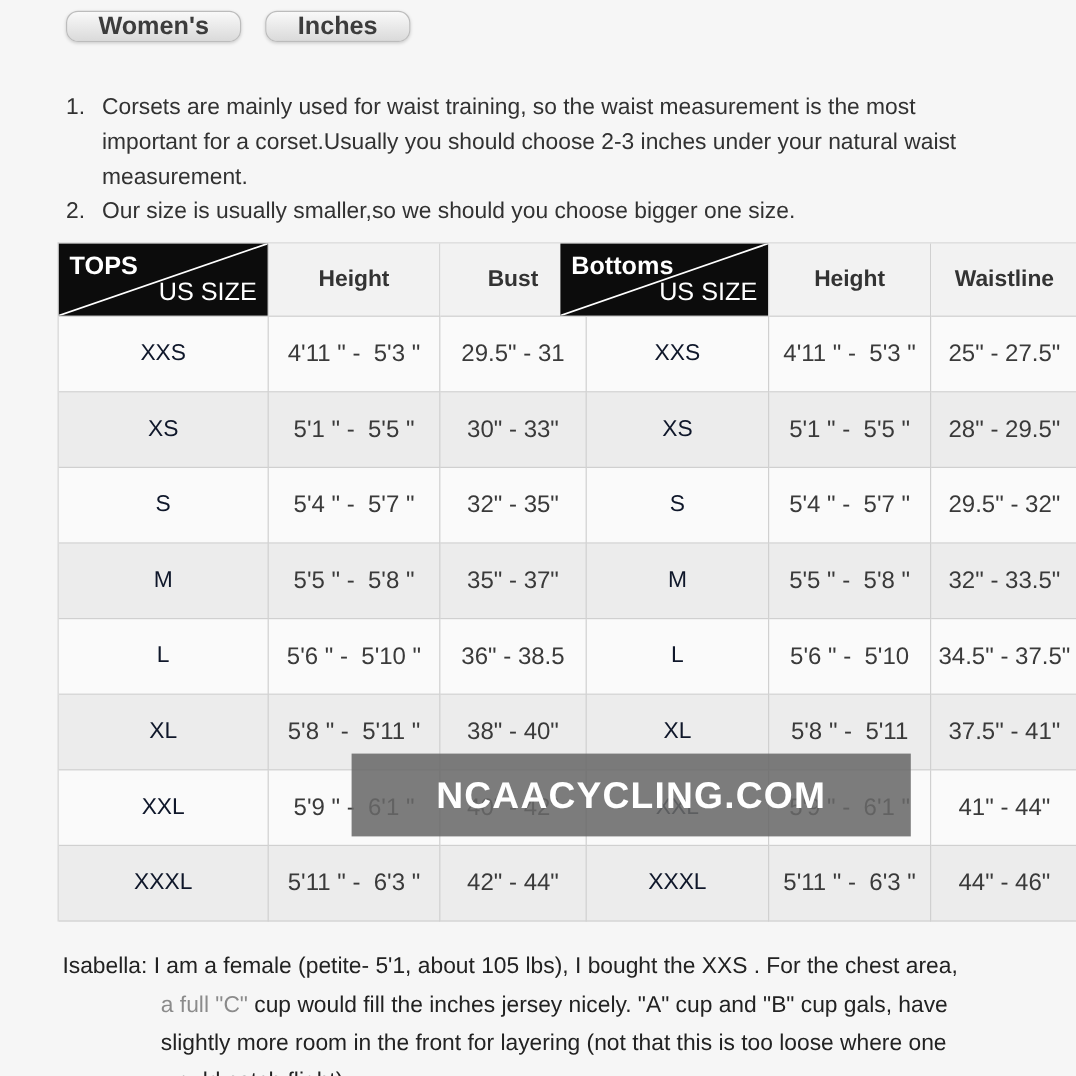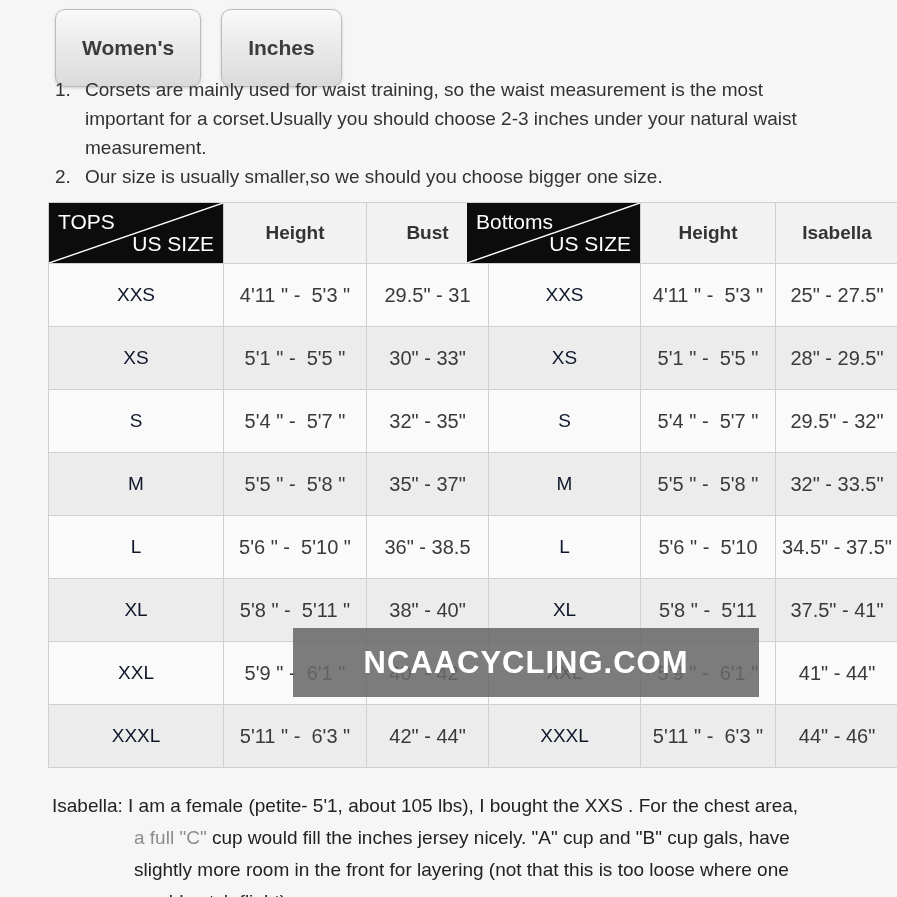--- a/index.html
+++ b/index.html
@@ -8,21 +8,21 @@
     background:#f6f6f6;
     font-family:"Liberation Sans","DejaVu Sans",sans-serif;
     color:#333;
   }
   .page{position:absolute;inset:0;overflow:hidden;}
 
   
   .btn-row{position:absolute;top:9px;left:55px;display:flex;gap:20px;}
   .ui-btn{
     font-family:inherit;font-size:21px;font-weight:bold;color:#3c3c3c;
-    padding:26px 26px;border:1px solid #bcbcbc;border-radius:10px;
+    padding:0 26px;border:1px solid #bcbcbc;border-radius:10px;
     background:linear-gradient(#f9f9f9,#dadada);
     box-shadow:0 1px 3px rgba(0,0,0,.18);
     cursor:pointer;
   }
 
   
   .notes{position:absolute;top:75px;left:55px;width:775px;font-size:19px;line-height:29px;color:#323232;}
   .note{display:flex;}
   .note .num{flex:0 0 30px;}
   .note .note-text{flex:1;}
@@ -45,21 +45,21 @@
   }
   .cell.last{border-right:none;}
   .t-head .cell{background:#f2f2f2;font-weight:bold;font-size:19px;color:#333;}
   .t-head .corner-host{padding:0;position:relative;background:#f2f2f2;}
   .corner-box{
     position:absolute;top:0;bottom:0;left:0;right:0;
     background:#0c0c0c;color:#fff;z-index:2;
   }
   .corner-box.shift{left:-22px;}
   .corner-box svg{position:absolute;inset:0;width:100%;height:100%;}
-  .corner-top{position:absolute;top:7px;left:9px;font-size:21px;font-weight:normal;}
+  .corner-top{position:absolute;top:7px;left:9px;font-size:21px;font-weight:bold;}
   .corner-bottom{position:absolute;bottom:7px;right:9px;font-size:21px;font-weight:normal;margin-left:10px;}
   .cell.size{font-size:19px;color:#0f172a;}
   .cell.val{font-size:20px;color:#3a3a3a;}
 
   
   .watermark-band{
     position:absolute;left:293px;top:628px;width:466px;height:69px;
     background:rgba(104,104,104,0.87);
     display:flex;align-items:center;justify-content:center;
     z-index:5;pointer-events:none;
@@ -111,21 +111,21 @@
       <div class="cell corner-host">
         <div class="corner-box shift">
           <svg viewBox="0 0 100 100" preserveAspectRatio="none">
             <line x1="0" y1="100" x2="100" y2="0" stroke="#ffffff" stroke-width="1.4" vector-effect="non-scaling-stroke"></line>
           </svg>
           <span class="corner-top">Bottoms</span>
           <span class="corner-bottom">US SIZE</span>
         </div>
       </div>
       <div class="cell">Height</div>
-      <div class="cell last">Isabella</div>
+      <div class="cell last">Waistline</div>
     </div>
     <div id="table-body">
     <div class="t-row">
       <div class="cell size">XXS</div>
       <div class="cell val">4'11 " -  5'3 "</div>
       <div class="cell val">29.5" - 31</div>
       <div class="cell size">XXS</div>
       <div class="cell val">4'11 " -  5'3 "</div>
       <div class="cell val last">25" - 27.5"</div>
     </div>

